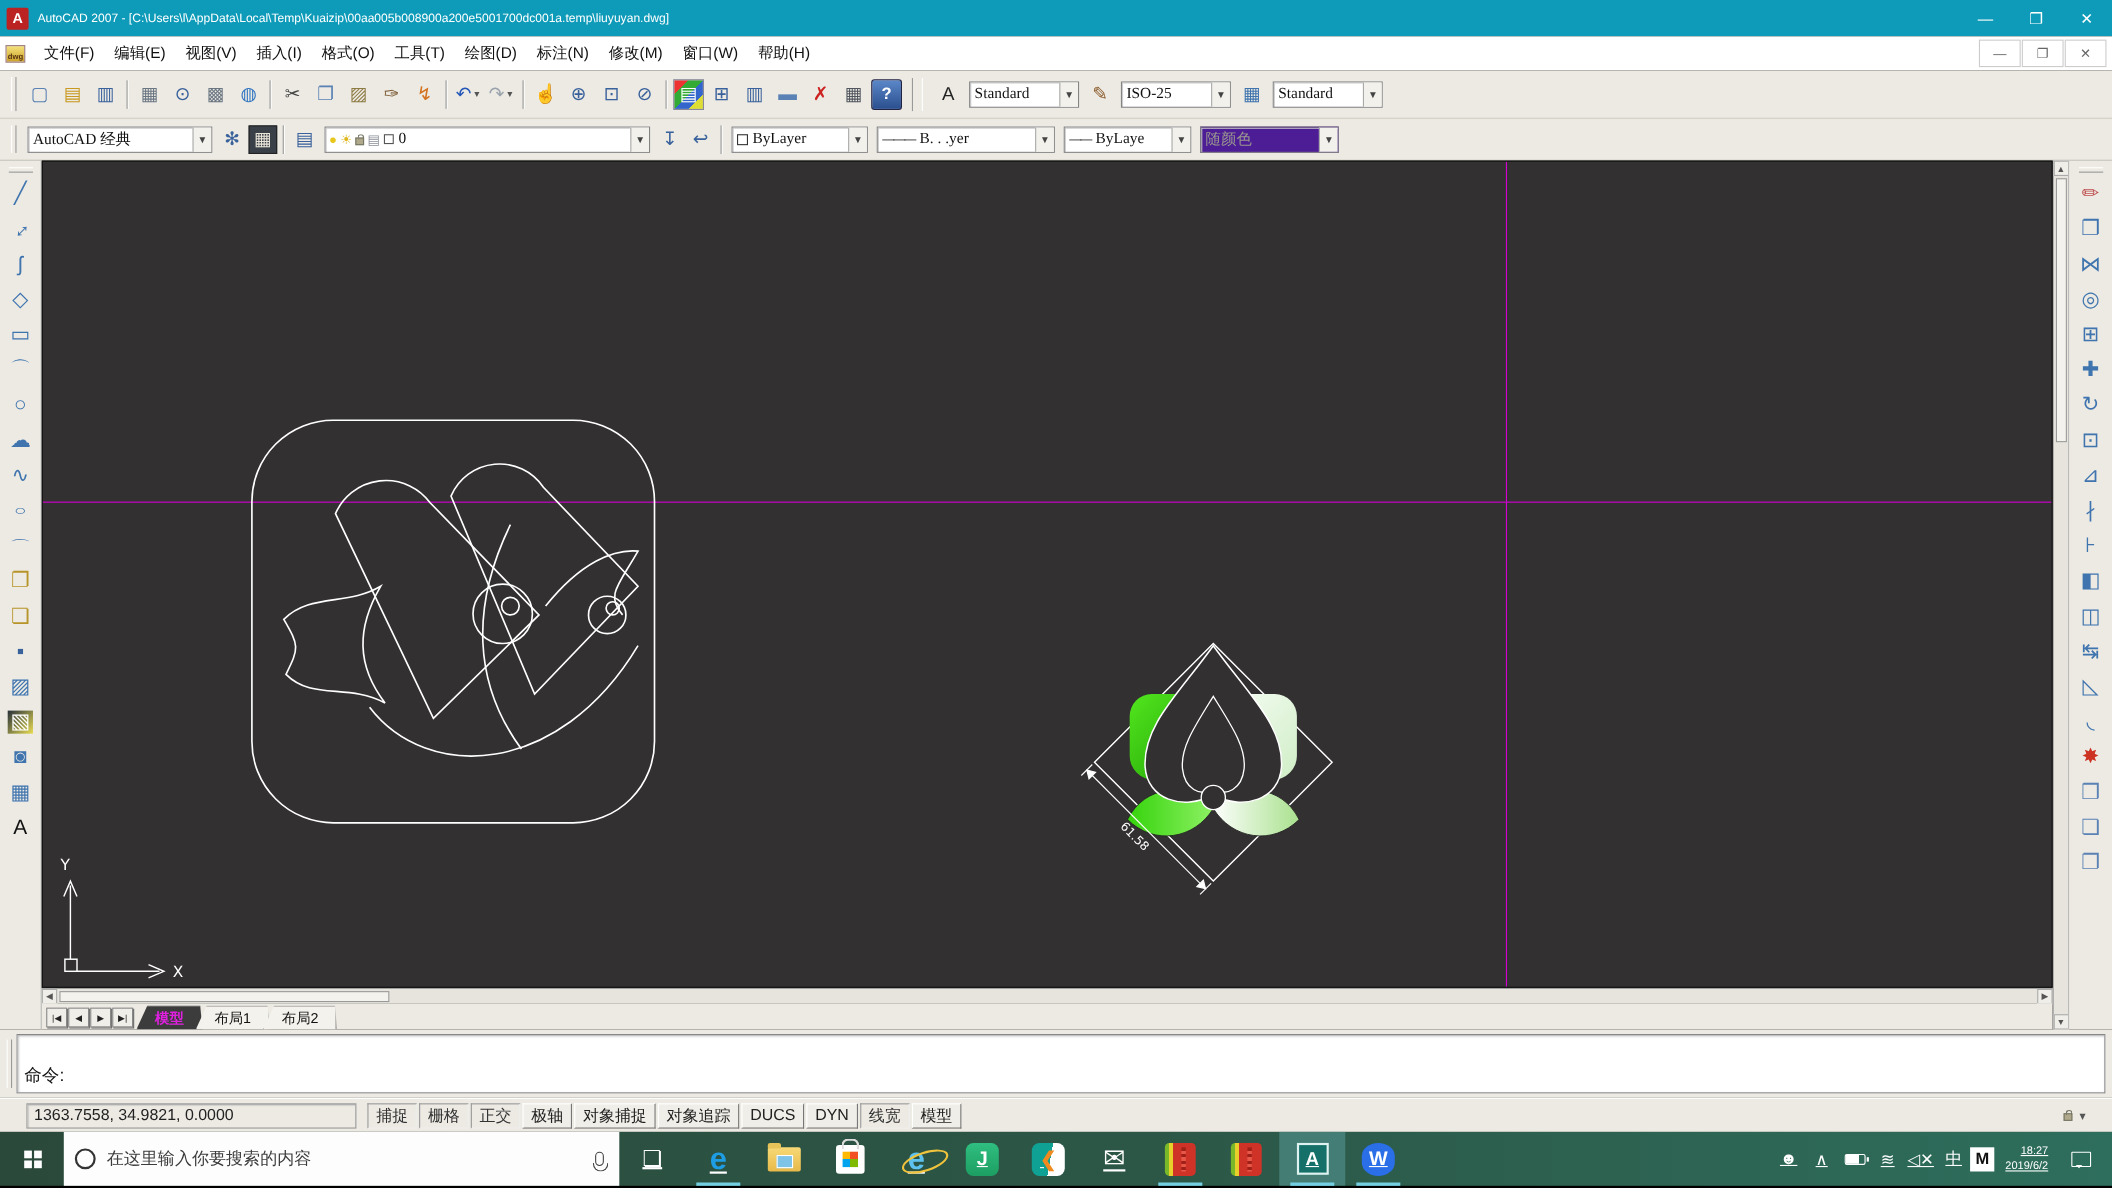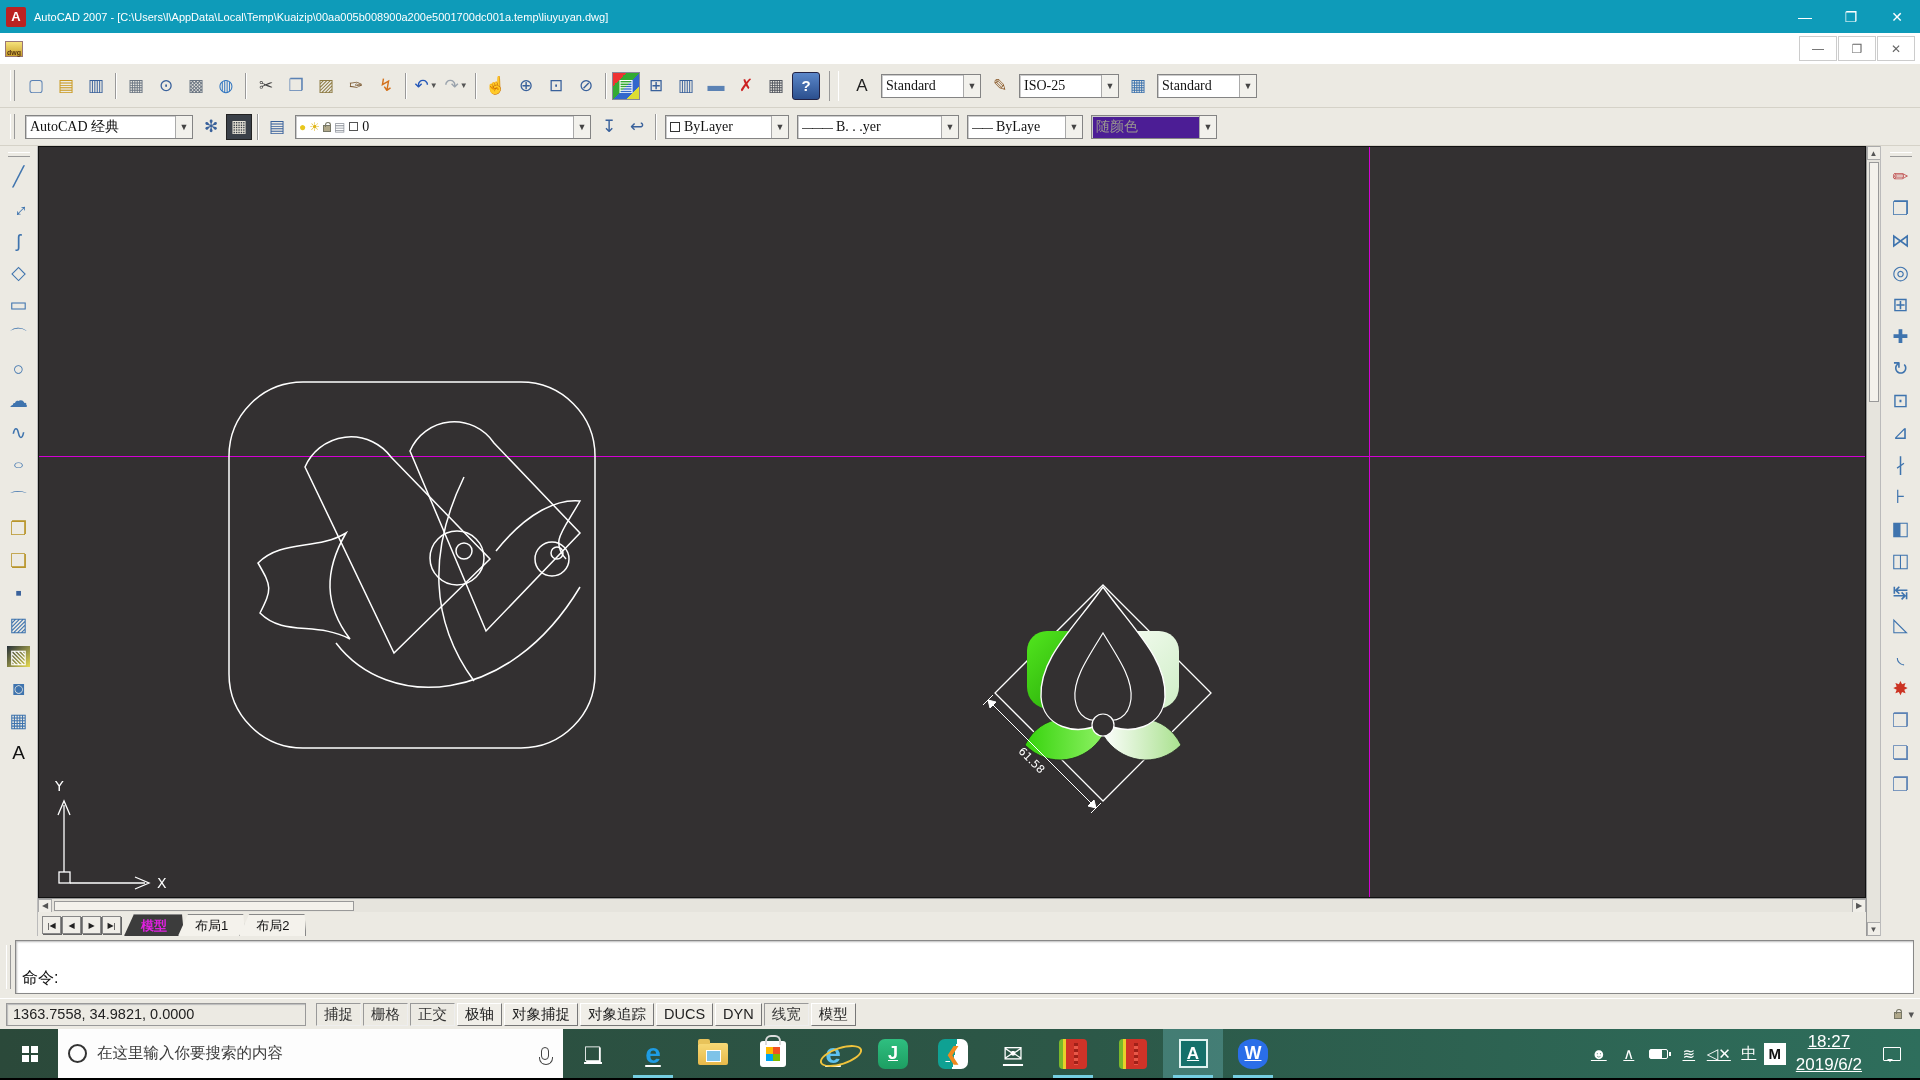--- a/index.html
+++ b/index.html
@@ -95,21 +95,21 @@
   .tab.active { background:#3c3c3c; color:#e020e0; font-weight:bold; }
 
   
   .cmdarea { flex:0 0 62px; background:#eceae3; display:flex; align-items:center; padding:4px 6px; }
   .cmdgrip { width:5px; height:80%; border-left:1px solid #fff; border-right:1px solid #999; margin-right:4px; }
   .cmdbox { flex:1; height:100%; background:#fff; border:1px solid #888; box-shadow:inset 1px 1px 2px #bbb;
     display:flex; align-items:flex-end; padding:4px 6px; font-size:16px; color:#111; }
 
   
   .statusbar { flex:0 0 31px; background:#eceae3; border-top:1px solid #fff; display:flex; align-items:center;
-    padding:0 6px; font-size:14px; color:#222; }
+    padding:0 24px; font-size:14px; color:#222; }
   .coords { width:300px; height:23px; border:1px solid #999; box-shadow:inset 1px 1px 1px #bbb; background:#eceae3;
     display:flex; align-items:center; padding-left:6px; font-size:14.5px; }
   .stbtns { display:flex; margin-left:10px; }
   .stbtn { height:23px; padding:2px 7px; margin-right:2px; font-size:14.5px; display:flex; align-items:center; }
   .stbtn.on { border:1px solid; border-color:#fff #777 #777 #fff; background:#f0eee8; }
   .stbtn.off { border:1px solid; border-color:#999 #eee #eee #999; color:#333; }
   .stspacer { flex:1; }
   .strayico { display:flex; align-items:center; gap:6px; color:#555; font-size:11px; }
 
   
@@ -142,21 +142,21 @@
     background:linear-gradient(90deg,#7ab82a 0 4px, #e8d02a 4px 7px, #cf3328 7px); position:relative; }
   .redchip::after { content:""; position:absolute; right:9px; top:4px; bottom:4px; width:4px;
     background:repeating-linear-gradient(#a02018 0 3px, #e85848 3px 6px); }
   .acadchip { width:29px; height:29px; background:#15706a; border:2px solid #dff2f0; display:flex; align-items:center;
     justify-content:center; color:#fff; font-size:17px; font-weight:bold; }
   .tray { display:flex; align-items:center; margin-left:auto; }
   .trayico { min-width:30px; display:flex; align-items:center; justify-content:center; font-size:15px; padding:0 2px; }
   .imebox { background:#fff; color:#111; width:22px; min-width:22px; height:22px; font-weight:bold; font-size:15px; }
   .battery { width:19px; height:10px; border:1.5px solid #fff; border-radius:2px; position:relative; background:linear-gradient(90deg,#fff 0 70%, transparent 70%); }
   .battery::after { content:""; position:absolute; right:-4px; top:2px; width:2px; height:4px; background:#fff; }
-  .clock { text-align:center; font-size:17px; line-height:1.35; padding:0 10px; }
+  .clock { text-align:right; font-size:10px; line-height:1.35; padding:0 10px; }
   .actioncenter { width:40px; display:flex; align-items:center; justify-content:center; }
   .bubble { width:18px; height:14px; border:1.5px solid #fff; border-radius:1px; position:relative; }
   .bubble::after { content:""; position:absolute; left:3px; bottom:-5px; border:3px solid transparent; border-top-color:#fff; }
   .showdesk { width:8px; border-left:1px solid rgba(255,255,255,.45); }
 </style>
 </head>
 <body>
 
 <div id="app">
 
@@ -165,20 +165,33 @@
     <span class="title">AutoCAD 2007 - [C:\Users\l\AppData\Local\Temp\Kuaizip\00aa005b008900a200e5001700dc001a.temp\liuyuyan.dwg]</span>
     <span class="wbtns">
         <span class="wbtn">—</span>
         <span class="wbtn">❐</span>
         <span class="wbtn">✕</span>
       </span>
   </div>
 
   <div class="menubar">
     <span class="dwgicon">dwg</span>
+    <span style="display:flex">
+        <span class="mitem">文件(F)</span>
+        <span class="mitem">编辑(E)</span>
+        <span class="mitem">视图(V)</span>
+        <span class="mitem">插入(I)</span>
+        <span class="mitem">格式(O)</span>
+        <span class="mitem">工具(T)</span>
+        <span class="mitem">绘图(D)</span>
+        <span class="mitem">标注(N)</span>
+        <span class="mitem">修改(M)</span>
+        <span class="mitem">窗口(W)</span>
+        <span class="mitem">帮助(H)</span>
+      </span>
     <span class="menuspacer"></span>
     <span style="display:flex;margin-right:4px">
         <span class="dbtn">—</span>
         <span class="dbtn">❐</span>
         <span class="dbtn">✕</span>
       </span>
   </div>
 
   <div class="tbrow row1">
     <div class="tbitems">

